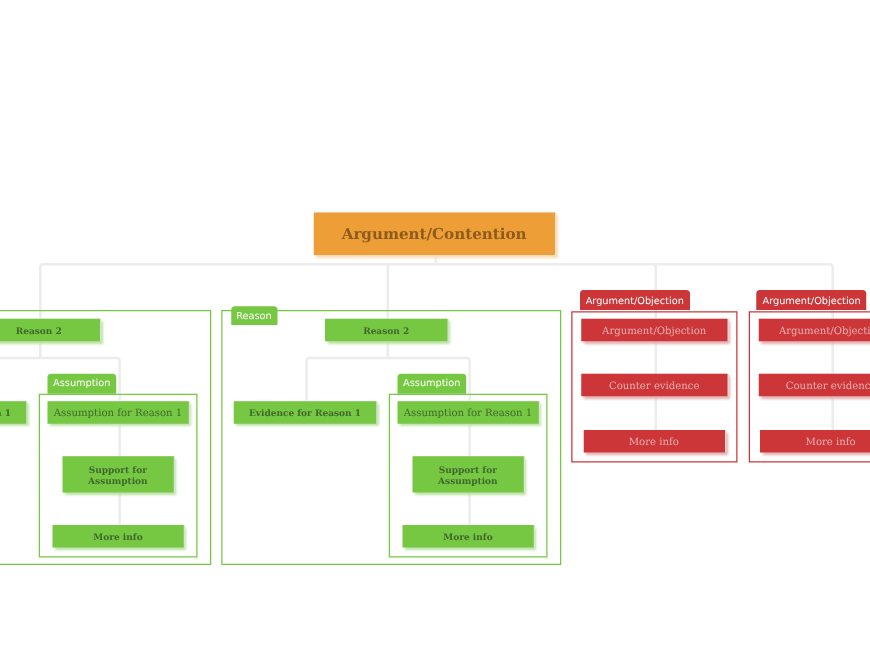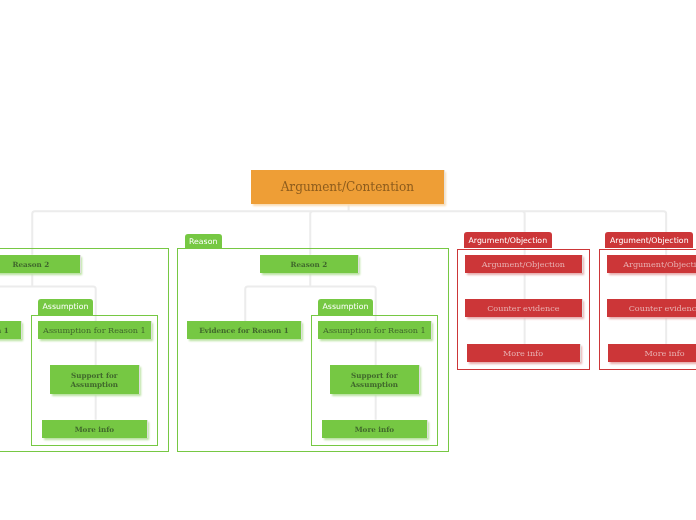--- a/index.html
+++ b/index.html
@@ -23,21 +23,21 @@
   .tab.r{background:#cc3638;}
 
   .node{position:absolute;box-sizing:border-box;z-index:5;
         display:flex;align-items:center;justify-content:center;text-align:center;
         font-size:8.1px;line-height:9px;padding:0.5px 2px 0;}
   .node.bold{font-weight:bold;font-size:7.2px;line-height:8.6px;padding-top:2.4px;}
   .node.g{background:#76c843;color:#40682c;
           box-shadow:1px 0 0 0 #dededc, 2px 2px 2px 0 #b9e2a0;}
   .node.r{background:#cc3638;color:#e8afb0;
           box-shadow:1px 0 0 0 #dededc, 2px 2px 2px 0 #e7adae;}
-  .node.o{background:#ee9e36;color:#8d5c1d;font-weight:normal;font-size:12.1px;
+  .node.o{background:#ee9e36;color:#8d5c1d;font-weight:bold;font-size:12.1px;
           box-shadow:1px 0 0 0 #e4e2de, 2px 2px 2px 0 #f9dcb4;}
 </style>
 </head>
 <body>
 
 <div id="map">
 <svg id="links" width="696" height="520" viewBox="0 0 696 520">
 <path class="c" d="M348.6 203.9 V211.3 M348.6 211.3 H34.75 Q32.25 211.3 32.25 213.8 V254.8 M348.6 211.3 H312.75 Q310.25 211.3 310.25 213.8 V254.8 M348.6 211.3 H522.15 Q524.65 211.3 524.65 213.8 V254.7 M348.6 211.3 H663.65 Q666.15 211.3 666.15 213.8 V254.7"></path>
 <path class="c" d="M32.25 273 V286.4 M32.25 286.4 H-32.25 Q-34.75 286.4 -34.75 288.9 V320.95 M32.25 286.4 H93.2 Q95.7 286.4 95.7 288.9 V321.1"></path>
 <path class="c" d="M95.7 339.2 V419.7"></path>
@@ -66,21 +66,21 @@
       <span>Assumption for Reason 1</span>
     </div>
 <div class="node g bold" style="left:49.8px;top:365.4px;width:89px;height:28.4px">
       <span>Support for Assumption</span>
     </div>
 <div class="node g bold" style="left:41.5px;top:419.7px;width:105.8px;height:17.9px">
       <span>More info</span>
     </div>
 
 <div class="grp g" style="left:177px;top:248.2px;width:271.5px;height:203.8px"></div>
-<div class="tab g" style="left:184.6px;top:234px;width:37.1px;height:14.9px">
+<div class="tab g" style="left:184.6px;top:245px;width:37.1px;height:14.9px">
       <span>Reason</span>
     </div>
 <div class="node g bold" style="left:260.2px;top:254.8px;width:97.5px;height:18.2px">
       <span>Reason 2</span>
     </div>
 <div class="node g bold" style="left:186.5px;top:320.95px;width:114.9px;height:18.05px">
       <span>Evidence for Reason 1</span>
     </div>
 <div class="grp g" style="left:311.4px;top:315px;width:127.1px;height:131.4px"></div>
 <div class="tab g" style="left:318.1px;top:298.9px;width:54.7px;height:16.1px">

